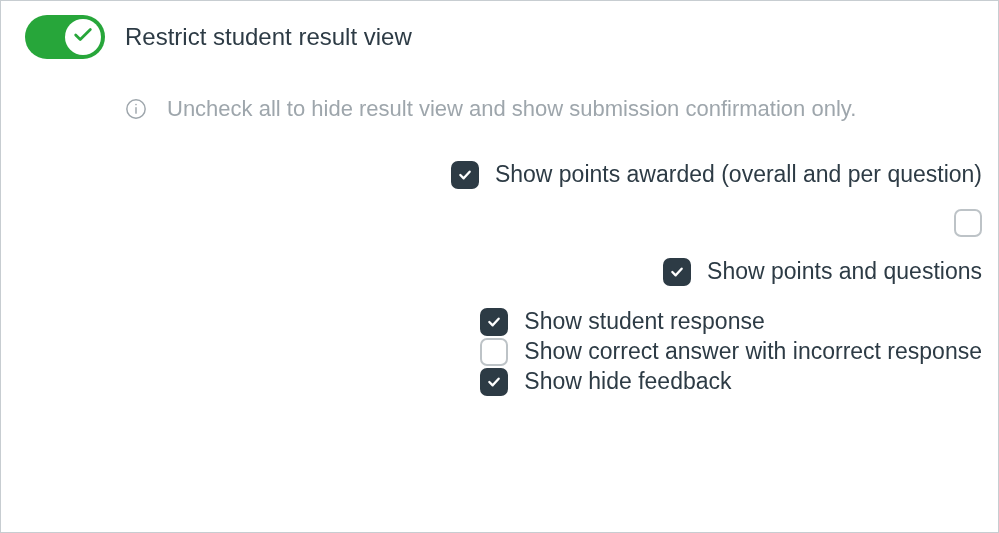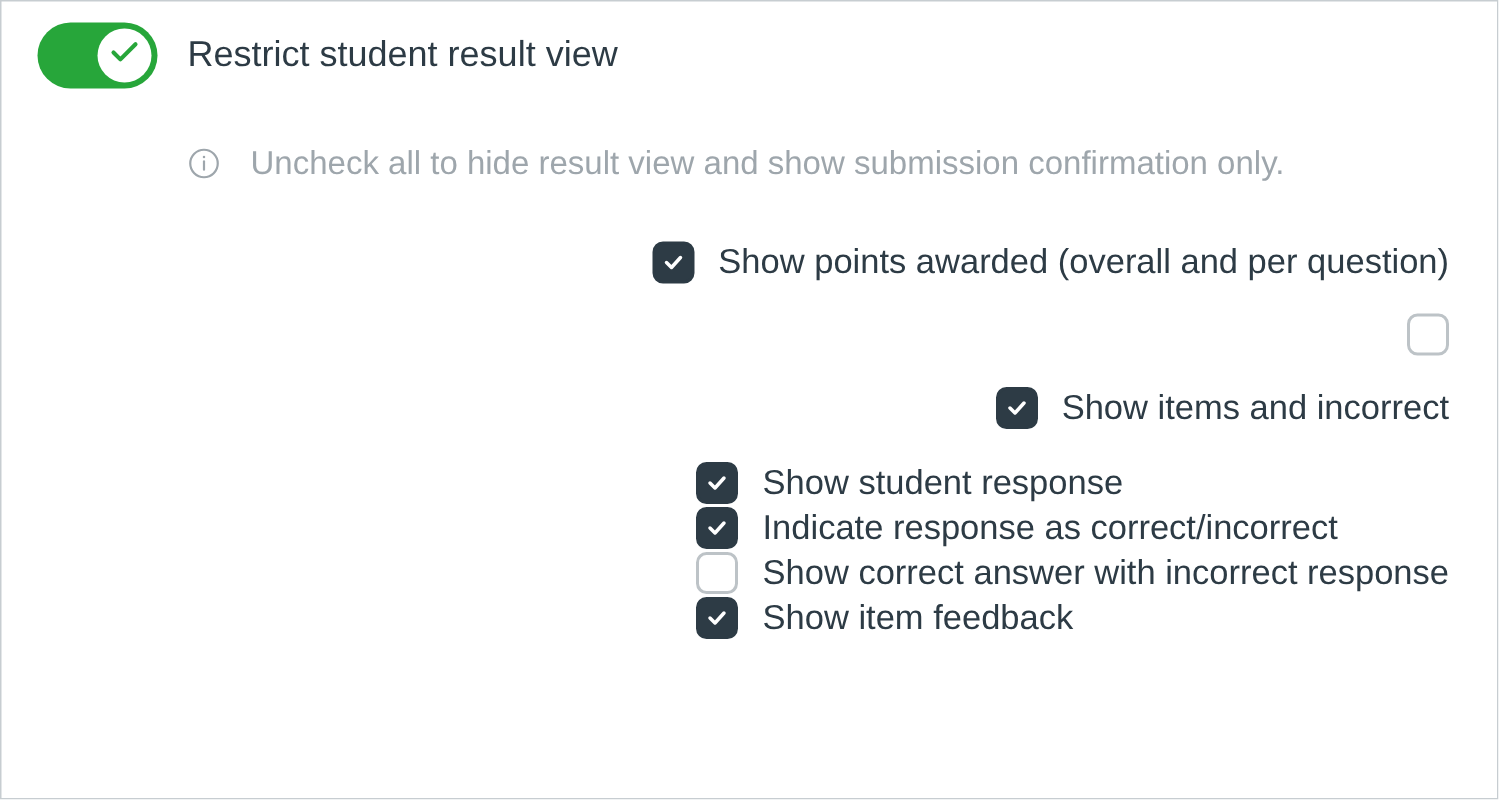--- a/index.html
+++ b/index.html
@@ -12,21 +12,21 @@
       background: #fff;
       color: #2d3b45;
       padding: 0;
       width: 999px;
       height: 533px;
     }
     .panel {
       border: 1px solid #c7cdd1;
       width: 999px;
       height: 533px;
-      padding: 14px 32px 24px 24px;
+      padding: 14px 16px 24px 24px;
       background: #fff;
     }
     .header-row {
       display: flex;
       align-items: center;
       gap: 20px;
     }
     .toggle {
       width: 80px;
       height: 44px;
@@ -171,54 +171,46 @@
     <div class="checkbox-row">
       <div class="checkbox unchecked"></div>
     </div>
 
     <div class="checkbox-row">
       <div class="checkbox checked">
         <svg viewBox="0 0 24 24" fill="none" stroke="#fff" stroke-width="3.5" stroke-linecap="round" stroke-linejoin="round">
           <polyline points="5 12 10 17 19 7"></polyline>
         </svg>
       </div>
-      <label class="checkbox-label">Show items and incorrect</label>
+      <label class="checkbox-label">Show points and questions</label>
     </div>
 
     <div class="nested-list">
 
       <div class="checkbox-row">
         <div class="checkbox checked">
           <svg viewBox="0 0 24 24" fill="none" stroke="#fff" stroke-width="3.5" stroke-linecap="round" stroke-linejoin="round">
             <polyline points="5 12 10 17 19 7"></polyline>
           </svg>
         </div>
         <label class="checkbox-label">Show student response</label>
       </div>
 
+
+      <div class="checkbox-row">
+        <div class="checkbox unchecked"></div>
+        <label class="checkbox-label">Show correct answer with incorrect response</label>
+      </div>
+
       <div class="checkbox-row">
         <div class="checkbox checked">
           <svg viewBox="0 0 24 24" fill="none" stroke="#fff" stroke-width="3.5" stroke-linecap="round" stroke-linejoin="round">
             <polyline points="5 12 10 17 19 7"></polyline>
           </svg>
         </div>
-        <label class="checkbox-label">Indicate response as correct/incorrect</label>
-      </div>
-
-      <div class="checkbox-row">
-        <div class="checkbox unchecked"></div>
-        <label class="checkbox-label">Show correct answer with incorrect response</label>
-      </div>
-
-      <div class="checkbox-row">
-        <div class="checkbox checked">
-          <svg viewBox="0 0 24 24" fill="none" stroke="#fff" stroke-width="3.5" stroke-linecap="round" stroke-linejoin="round">
-            <polyline points="5 12 10 17 19 7"></polyline>
-          </svg>
-        </div>
-        <label class="checkbox-label">Show item feedback</label>
+        <label class="checkbox-label">Show hide feedback</label>
       </div>
 
     </div>
 
   </div>
 
 </div>
 
 </body></html>

